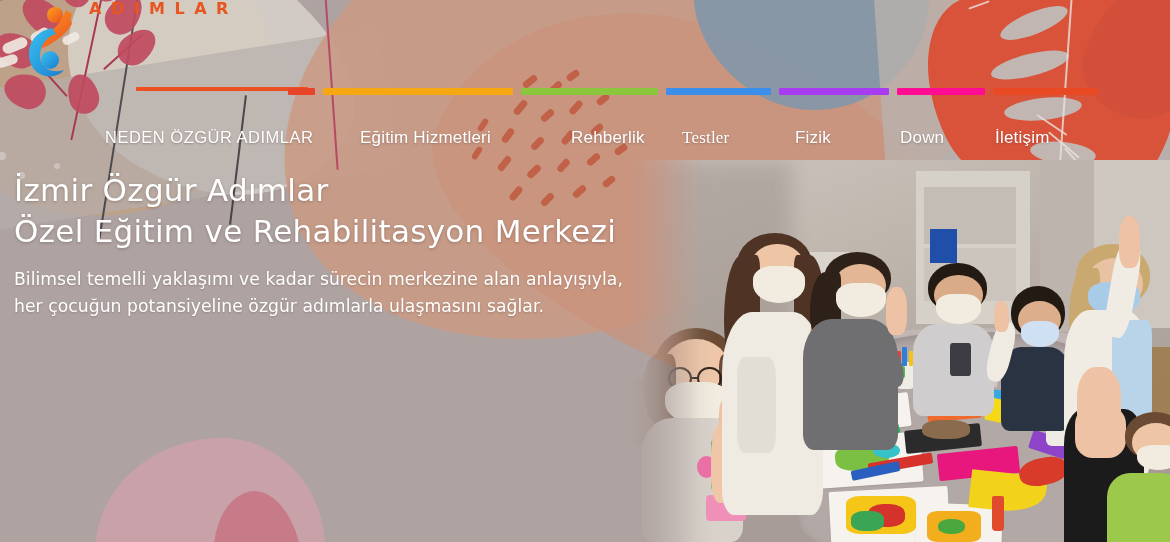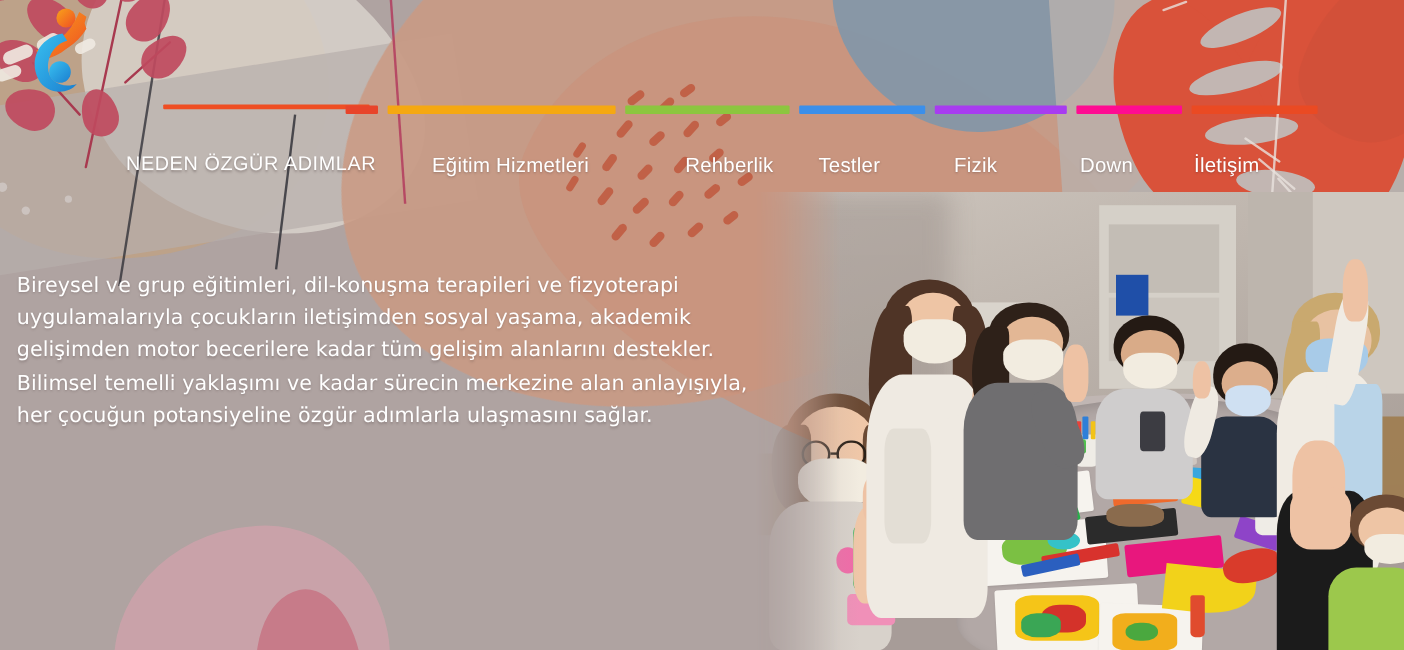--- a/index.html
+++ b/index.html
@@ -582,20 +582,21 @@
           </linearGradient>
         </defs>
         <circle cx="33" cy="9" r="8" fill="url(#gOr)"></circle>
         <path d="M46 6 C40 26, 26 34, 12 38 C24 42, 40 34, 50 18 Z" fill="url(#gOr)"></path>
         <path d="M44 4 C36 24, 22 32, 8 36 L14 44 C32 40, 46 26, 50 8 Z" fill="url(#gOr)"></path>
         <path d="M30 22 C10 26, 2 44, 10 60 C16 72, 34 74, 42 64 C30 68, 18 62, 18 50 C18 38, 26 30, 34 28 Z" fill="url(#gBl)"></path>
         <circle cx="28" cy="54" r="9" fill="url(#gBl)"></circle>
       </svg>
     </div>
     <div class="logo-text">
+      <div class="logo-sub">ADIMLAR</div>
     </div>
   </div>
   <div class="logo-rule" style="position:absolute; left:80px; top:84px;"></div>
 
   <div class="divider" id="divider">
       <div class="seg" style="width: 27px; background: rgb(232, 68, 42);"></div>
       <div class="gap" style="width: 8px;"></div>
       <div class="seg" style="width: 190px; background: rgb(245, 168, 18);"></div>
       <div class="gap" style="width: 8px;"></div>
       <div class="seg" style="width: 137px; background: rgb(140, 198, 63);"></div>
@@ -606,29 +607,29 @@
       <div class="gap" style="width: 8px;"></div>
       <div class="seg" style="width: 88px; background: rgb(255, 12, 146);"></div>
       <div class="gap" style="width: 8px;"></div>
       <div class="seg" style="width: 105px; background: rgb(234, 74, 35);"></div>
     </div>
 
   <nav class="nav" id="nav">
       <span class="nav-item first" style="left: 105px;">NEDEN ÖZGÜR ADIMLAR</span>
       <span class="nav-item" style="left: 360px;">Eğitim Hizmetleri</span>
       <span class="nav-item" style="left: 547px; margin-left: 24px;">Rehberlik</span>
-      <span class="nav-item" style="left: 682px;">Testler</span>
+      <span class="nav-item" style="left: 682px; font-family: Liberation Serif, serif;">Testler</span>
       <span class="nav-item" style="left: 795px;">Fizik</span>
       <span class="nav-item" style="left: 900px;">Down</span>
       <span class="nav-item" style="left: 995px;">İletişim</span>
     </nav>
 
   <div class="hero">
     <h1 class="hero-title">
-      <br>
+      <span class="l1">İzmir Özgür Adımlar</span><br>
+      <span class="l2">Özel Eğitim ve Rehabilitasyon Merkezi</span>
     </h1>
     <div class="hero-body" id="hero-body">
-        <p>Bireysel ve grup eğitimleri, dil-konuşma terapileri ve fizyoterapi uygulamalarıyla çocukların iletişimden sosyal yaşama, akademik gelişimden motor becerilere kadar tüm gelişim alanlarını destekler.</p>
         <p>Bilimsel temelli yaklaşımı ve kadar sürecin merkezine alan anlayışıyla, her çocuğun potansiyeline özgür adımlarla ulaşmasını sağlar.</p>
       </div>
   </div>
 
 </div>
 
 </body></html>

